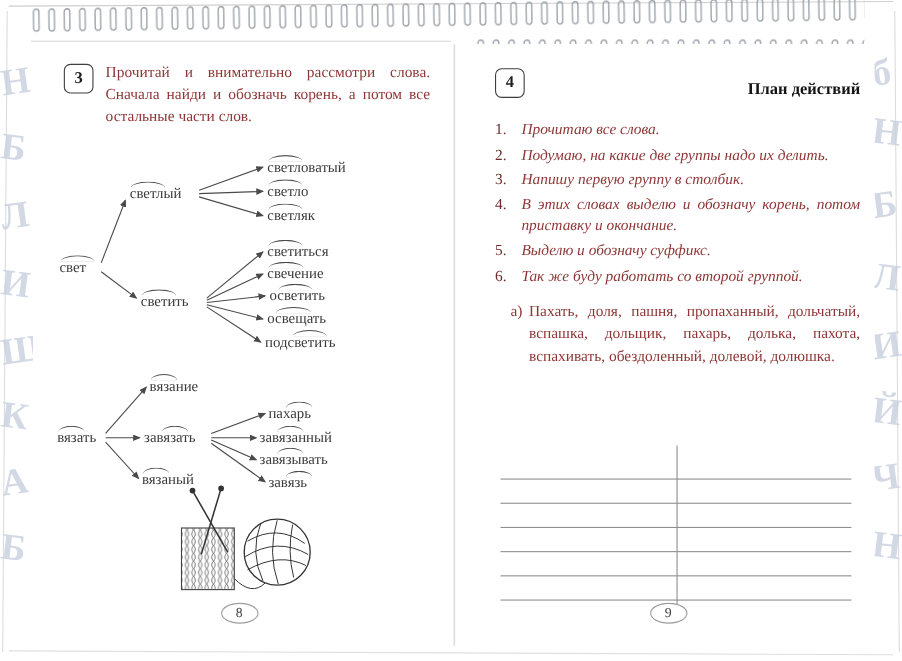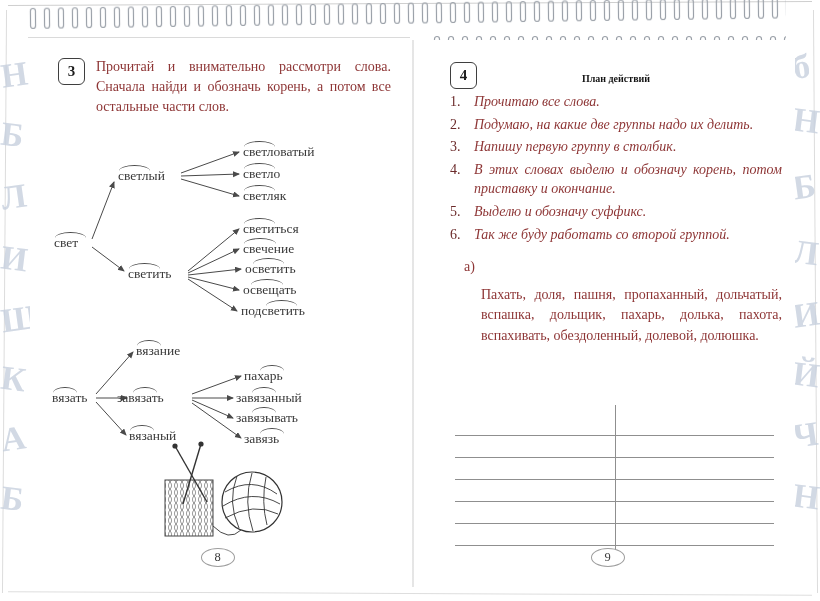--- a/index.html
+++ b/index.html
@@ -53,26 +53,26 @@
   .knit { position:absolute; left:125px; top:400px; }
 
   .oval { position:absolute; top:508px; left:50%; transform:translateX(-50%); width:34px; height:19px;
           border:1.1px solid #9d9d9d; border-radius:50%; display:flex; align-items:center;
           justify-content:center; font-size:12.5px; color:#3c3c3c; background:#fff; }
 
   
   .rp-flow { position:absolute; left:30px; right:13px; top:22px; }
   .instr-right { position:static; margin-left:40px; font-size:14px; line-height:1.42;
                  color:#8e3636; text-align:justify; }
-  .plan-title { font-size:10px; font-weight:bold; color:#141414; text-align:center; margin:11px 0 8px; }
+  .plan-title { font-size:15px; font-weight:bold; color:#141414; text-align:right; margin:11px 0 19px; }
   .plan-row { display:flex; gap:5px; font-size:14px; line-height:1.4; color:#8e3636; margin-bottom:3px; }
   .plan-row .pn { min-width:19px; color:#6b2a2a; }
   .plan-row .pt { flex:1; text-align:justify;font-style:italic; }
   .wordlist { display:flex; gap:6px; margin:13px 0 0 14px; font-size:14px; line-height:1.45; color:#8e3636; }
-  .wl-text { flex:1; text-align:justify;margin-top:28px; }
+  .wl-text { flex:1; text-align:justify; }
 
   .wlines { position:absolute; left:35px; right:21px; top:374px; height:132px; }
   .wlines .ln { height:22px; border-bottom:1px solid #8f8f8f; }
   .vline { position:absolute; left:50%; top:-9px; bottom:-18px; width:1px; background:#8f8f8f; }
 </style>
 </head>
 <body>
 
 <div class="book">
 
@@ -165,21 +165,21 @@
     <div class="tword" style="left:213px;top:127px"><i class="arc" style="left:1px;width:31px"></i><span>светло</span></div>
     <div class="tword" style="left:213px;top:149px"><i class="arc" style="left:1px;width:31px"></i><span>светляк</span></div>
     <div class="tword" style="left:213px;top:182px"><i class="arc" style="left:1px;width:31px"></i><span>светиться</span></div>
     <div class="tword" style="left:213px;top:202px"><i class="arc" style="left:1px;width:32px"></i><span>свечение</span></div>
     <div class="tword" style="left:215px;top:222px"><i class="arc" style="left:8px;width:31px"></i><span>осветить</span></div>
     <div class="tword" style="left:213px;top:243px"><i class="arc" style="left:8px;width:32px"></i><span>освещать</span></div>
     <div class="tword" style="left:211px;top:264px"><i class="arc" style="left:25px;width:31px"></i><span>подсветить</span></div>
 
     <div class="tword" style="left:106px;top:304px"><i class="arc" style="left:1px;width:24px"></i><span>вязание</span></div>
     <div class="tword" style="left:22px;top:351px"><i class="arc" style="left:1px;width:24px"></i><span>вязать</span></div>
-    <div class="tword" style="left:87px;top:351px"><i class="arc" style="left:16px;width:24px"></i><span>завязать</span></div>
+    <div class="tword" style="left:101px;top:351px"><i class="arc" style="left:16px;width:24px"></i><span>завязать</span></div>
     <div class="tword" style="left:99px;top:389px"><i class="arc" style="left:1px;width:24px"></i><span>вязаный</span></div>
     <div class="tword" style="left:214px;top:329px"><i class="arc" style="left:16px;width:24px"></i><span>пахарь</span></div>
     <div class="tword" style="left:206px;top:351px"><i class="arc" style="left:16px;width:24px"></i><span>завязанный</span></div>
     <div class="tword" style="left:206px;top:371px"><i class="arc" style="left:16px;width:24px"></i><span>завязывать</span></div>
     <div class="tword" style="left:214px;top:392px"><i class="arc" style="left:16px;width:24px"></i><span>завязь</span></div>
 
     <svg class="knit" width="135" height="110" viewBox="0 0 135 110">
       <defs>
         <pattern id="knitpat" width="6" height="7" patternUnits="userSpaceOnUse">
           <path d="M3,0 C1,2 1,5 3,7 M3,0 C5,2 5,5 3,7" fill="none" stroke="#555" stroke-width="0.7"></path>

